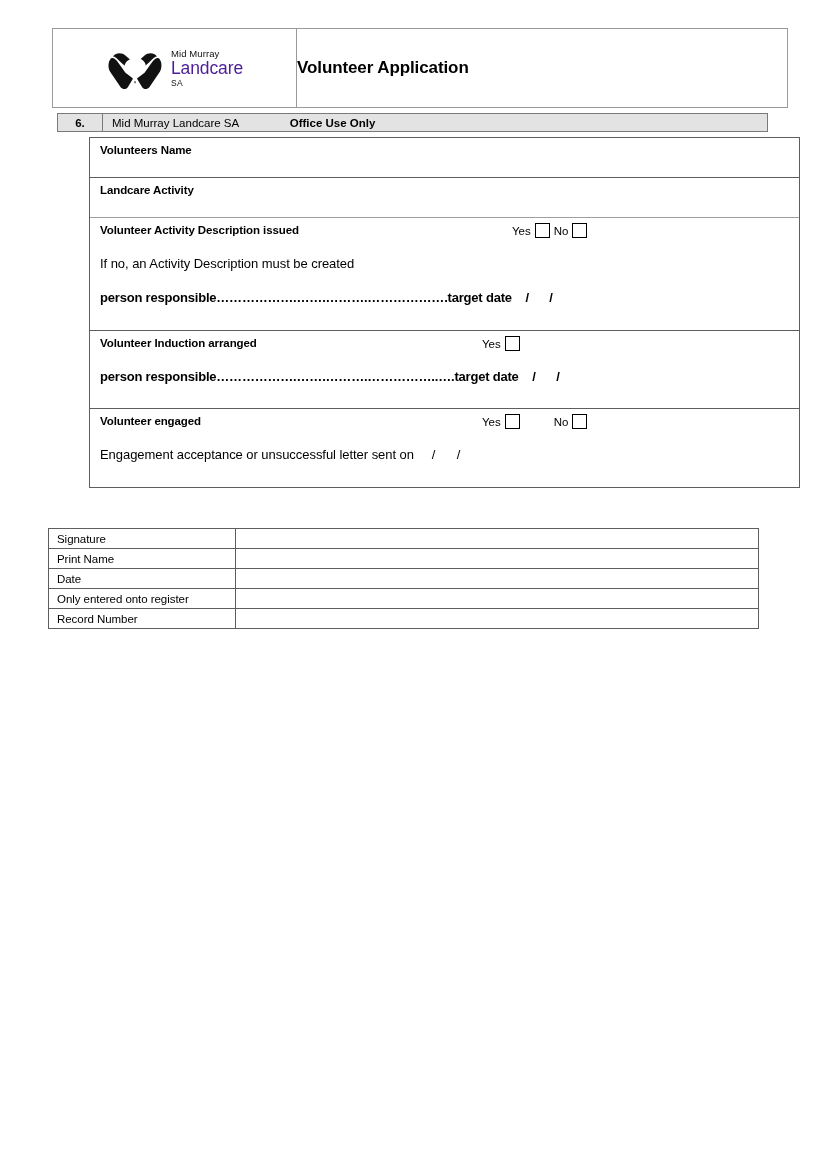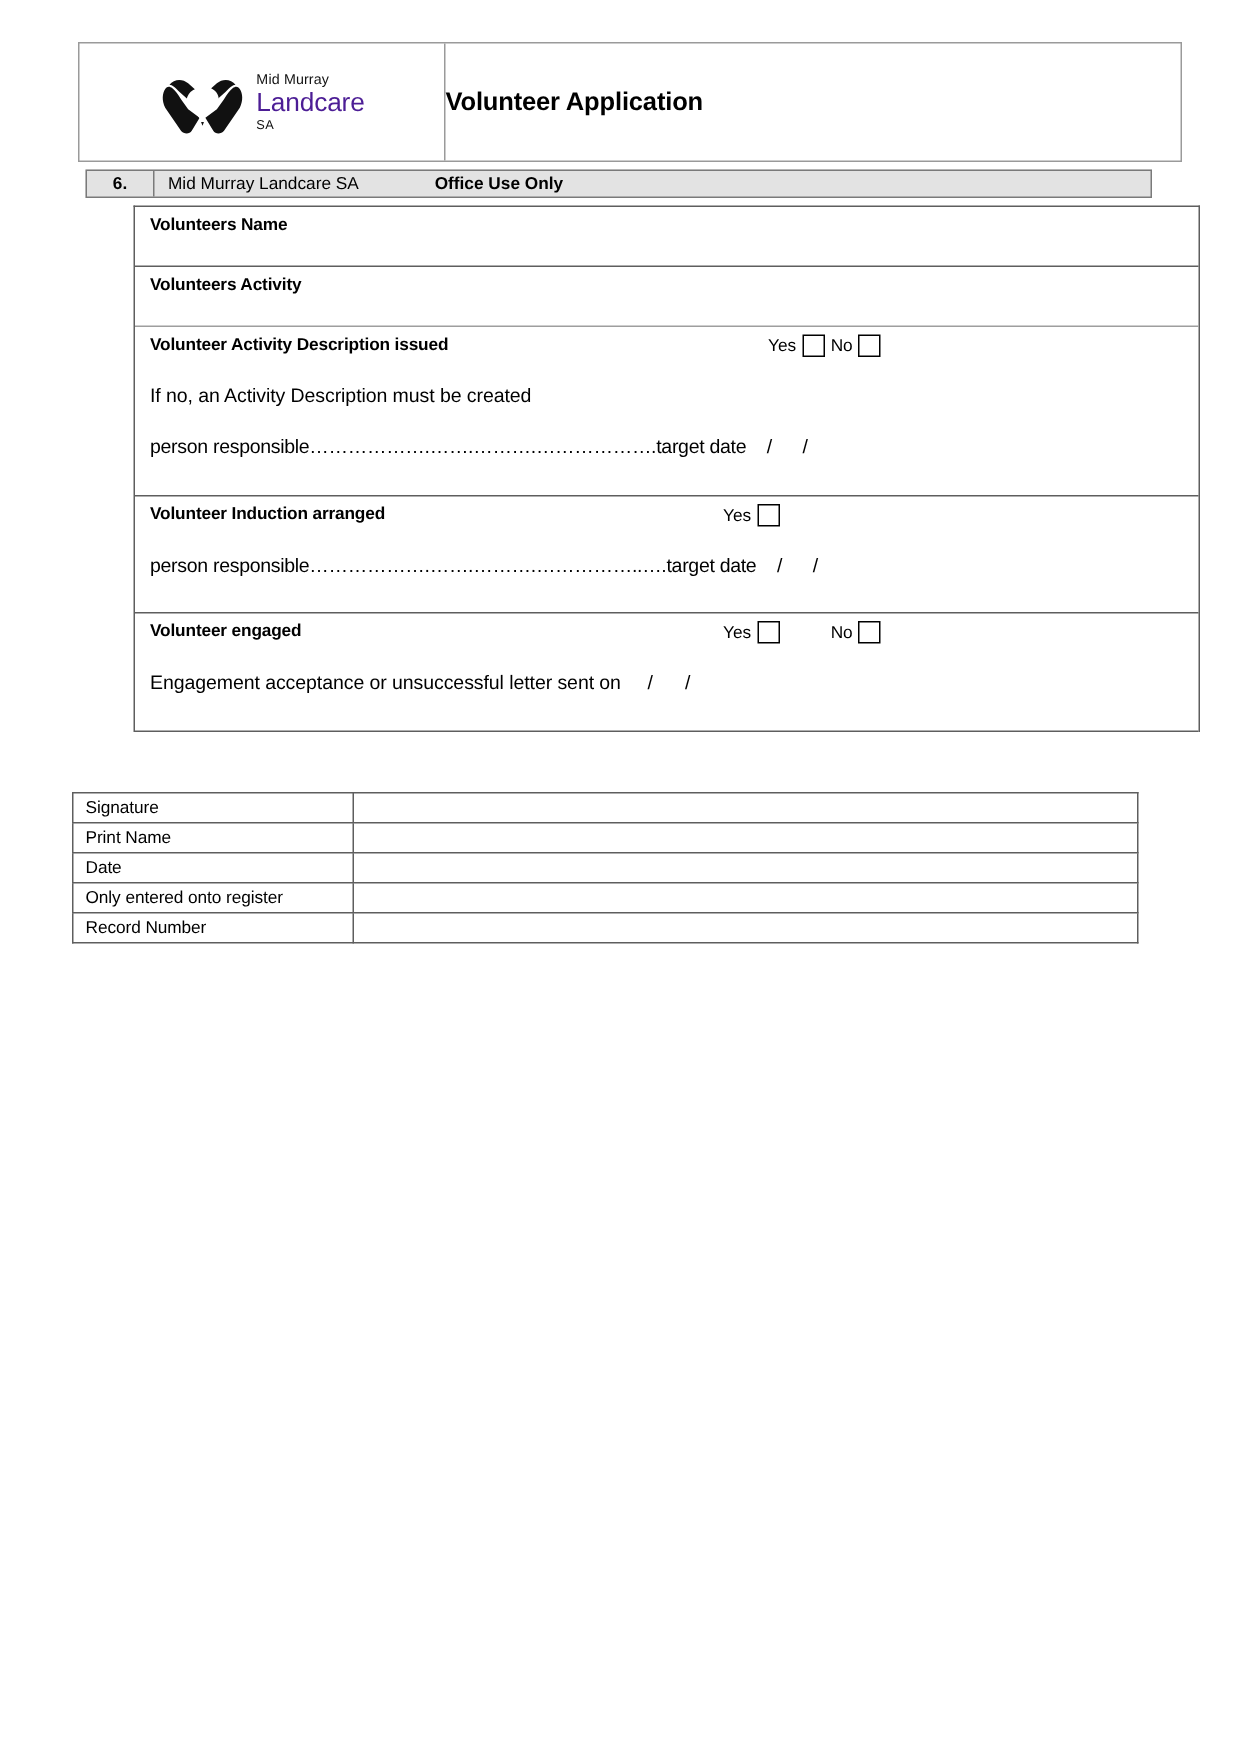--- a/index.html
+++ b/index.html
@@ -179,21 +179,21 @@
     background: #fff;
     vertical-align: middle;
   }
   .cb-yes-tight { left: 422px; }
   .cb-yes-wide  { left: 392px; }
   .cbgroup .gap-tight { width: 4px; display:inline-block; }
   .cbgroup .gap-wide  { width: 34px; display:inline-block; }
   .cbgroup .pregap { width: 4px; display:inline-block; }
 
   
-  .dots { letter-spacing: -0.2px; }
+  .dots { letter-spacing: -0.2px; font-weight: bold; }
 
   
   .sig-table {
     position: absolute;
     left: 48px;
     top: 528px;
     width: 711px;
     border-collapse: collapse;
     table-layout: fixed;
   }
@@ -248,21 +248,21 @@
   </div>
 
   <div class="form-table">
 
     <div class="frow frow-h">
       <div class="lbl-bold">Volunteers Name</div>
     </div>
 
 
     <div class="frow frow-h3 thin-div">
-      <div class="lbl-bold">Volunteers Activity</div>
+      <div class="lbl-bold">Landcare Activity</div>
     </div>
 
     <div class="frow frow-tall">
       <div class="lbl-bold">Volunteer Activity Description issued</div>
       <div class="cbgroup cb-yes-tight">
         <span>Yes</span>
         <span class="pregap"></span>
         <span class="cb"></span>
         <span class="gap-tight"></span>
         <span>No</span>

